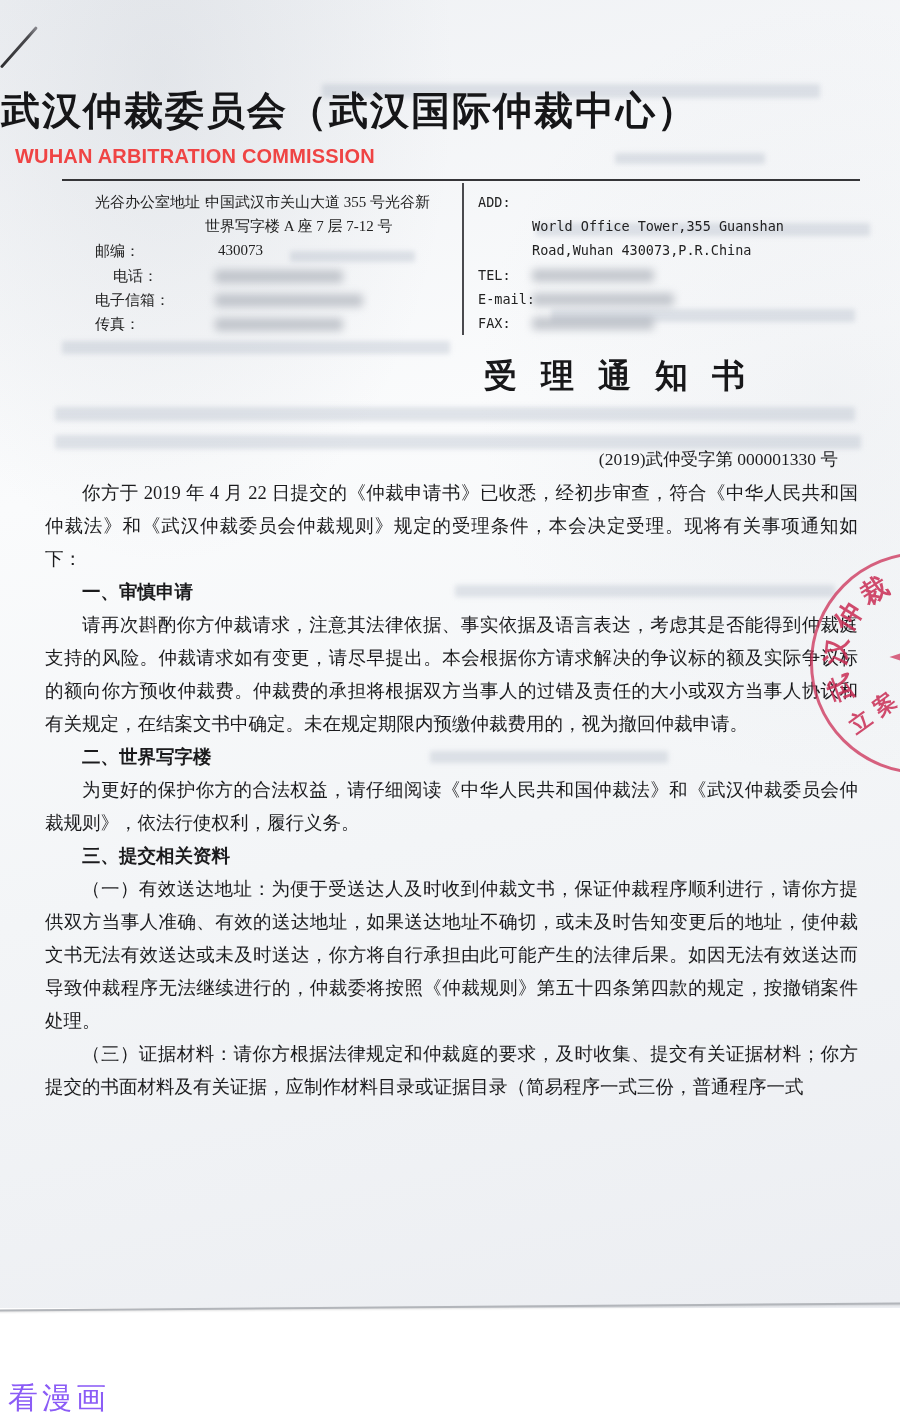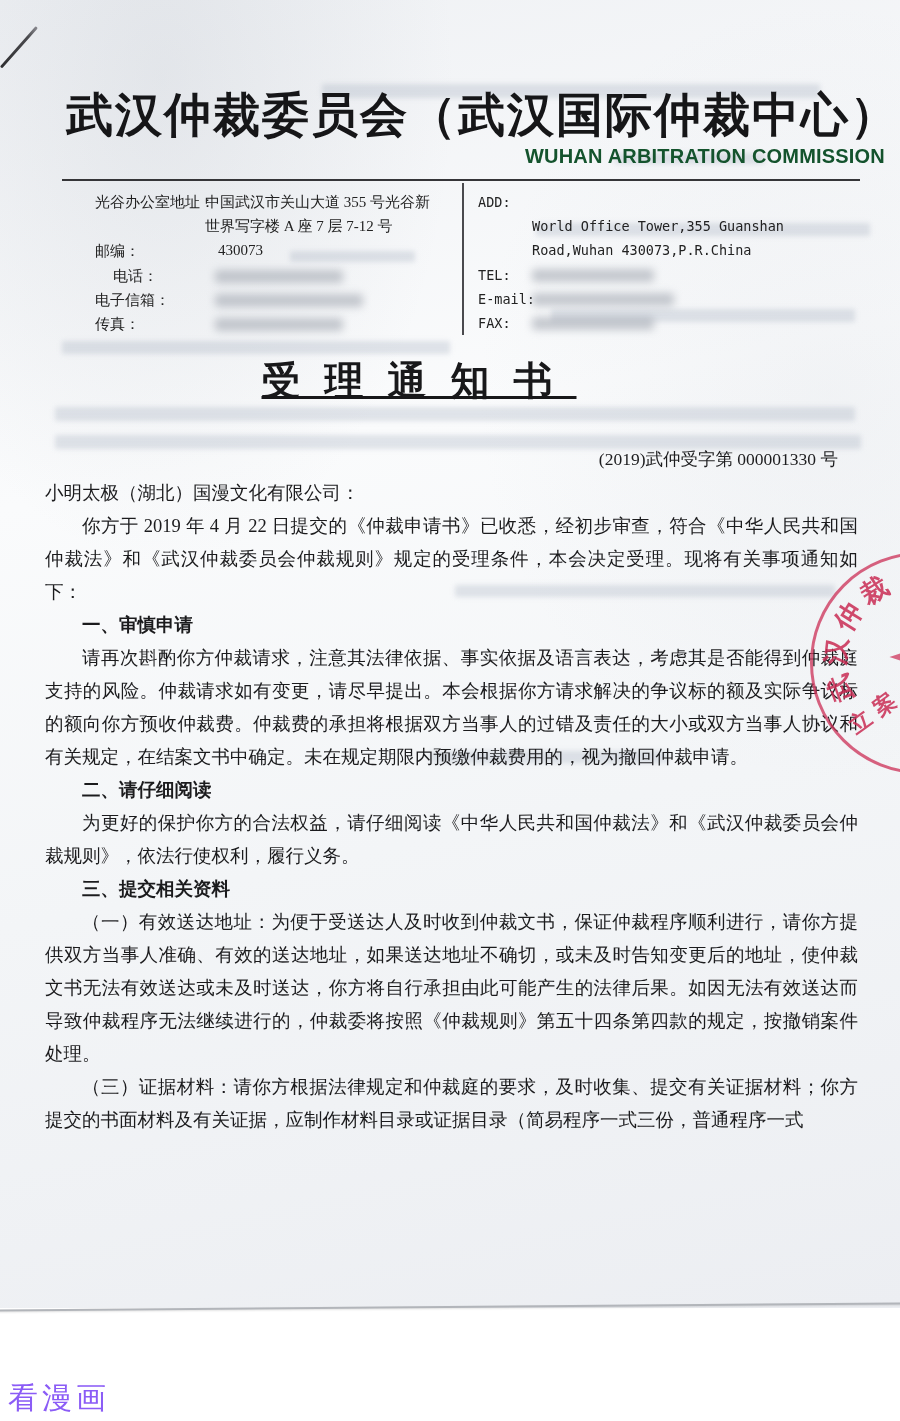--- a/index.html
+++ b/index.html
@@ -18,36 +18,36 @@
   .paper-edge{
     position:absolute;left:-6px;top:1306px;width:912px;height:2px;background:#b2b5ba;
     transform:rotate(-0.45deg);box-shadow:0 1px 2px rgba(0,0,0,0.12);
   }
   .pen-mark{
     position:absolute;left:1px;top:66px;width:54px;height:3px;border-radius:2px;
     background:linear-gradient(90deg,#2e2e30 0%,#4a4a4e 75%,#8a8a90 100%);
     transform:rotate(-48.5deg);transform-origin:left center;
   }
   
-  .hdr-cn{position:absolute;left:29px;top:84px;width:870px;text-align:right;
-    font-size:47px;font-weight:700;letter-spacing:2px;color:#161618;}
-  .hdr-en{position:absolute;left:15px;top:145px;width:870px;text-align:right;
+  .hdr-cn{position:absolute;left:1px;top:84px;width:870px;text-align:left;
+    font-size:39px;font-weight:700;letter-spacing:2px;color:#161618;}
+  .hdr-en{position:absolute;left:15px;top:145px;width:870px;text-align:left;
     font-family:"Liberation Sans","DejaVu Sans",sans-serif;font-size:20px;font-weight:600;
-    letter-spacing:0.2px;color:#14532d;}
+    letter-spacing:0.2px;color:#ef4444;}
   .rule{position:absolute;left:62px;top:179px;width:798px;height:2px;background:#353538;}
   .vdiv{position:absolute;left:462px;top:183px;width:2px;height:152px;background:#4a4a4e;}
   
   .c{position:absolute;font-size:15px;white-space:nowrap;color:#222;}
   .c-cn{font-family:"Liberation Serif","DejaVu Serif",serif;}
   .c-en{font-family:"DejaVu Sans Mono","Liberation Mono",monospace;font-size:13.5px;}
   .blur-bar{position:absolute;height:13px;border-radius:3px;background:#9aa0aa;
     filter:blur(4px);opacity:0.55;}
   
-  .doc-title{position:absolute;left:45px;top:354px;width:700px;text-align:center;
-    font-size:39px;font-weight:700;letter-spacing:24px;padding-left:24px;color:#18181a;text-decoration:underline;}
+  .doc-title{position:absolute;left:45px;top:354px;width:700px;text-align:right;
+    font-size:33px;font-weight:700;letter-spacing:24px;padding-left:24px;color:#18181a;}
   .case-no{position:absolute;left:400px;top:447px;width:438px;text-align:right;
     font-size:17.5px;color:#1d1d1f;}
   
   .body-col{position:absolute;left:45px;top:477px;width:813px;
     font-size:18.5px;line-height:33px;text-align:justify;color:#1b1b1d;}
   .body-col p{margin:0;text-indent:2em;}
   .body-col p.noindent{text-indent:0;}
   .body-col p.hd{font-weight:700;}
   
   .ghost{position:absolute;background:rgba(148,158,178,0.26);filter:blur(2.5px);border-radius:2px;}
@@ -108,25 +108,24 @@
   <div class="blur-bar" style="left:532px;top:269px;width:122px"></div>
   <div class="c c-en" style="left:478px;top:291px">E-mail:</div>
   <div class="blur-bar" style="left:532px;top:293px;width:142px"></div>
   <div class="c c-en" style="left:478px;top:315px">FAX:</div>
   <div class="blur-bar" style="left:532px;top:317px;width:122px"></div>
 
   <div class="doc-title">受理通知书</div>
   <div class="case-no">(2019)武仲受字第 000001330 号</div>
 
   <div class="body-col">
-    <p class="noindent">小明太极（湖北）国漫文化有限公司：</p>
     <p>你方于 2019 年 4 月 22 日提交的《仲裁申请书》已收悉，经初步审查，符合《中华人民共和国仲裁法》和《武汉仲裁委员会仲裁规则》规定的受理条件，本会决定受理。现将有关事项通知如下：</p>
     <p class="hd">一、审慎申请</p>
     <p>请再次斟酌你方仲裁请求，注意其法律依据、事实依据及语言表达，考虑其是否能得到仲裁庭支持的风险。仲裁请求如有变更，请尽早提出。本会根据你方请求解决的争议标的额及实际争议标的额向你方预收仲裁费。仲裁费的承担将根据双方当事人的过错及责任的大小或双方当事人协议和有关规定，在结案文书中确定。未在规定期限内预缴仲裁费用的，视为撤回仲裁申请。</p>
-    <p class="hd">二、请仔细阅读</p>
+    <p class="hd">二、世界写字楼</p>
     <p>为更好的保护你方的合法权益，请仔细阅读《中华人民共和国仲裁法》和《武汉仲裁委员会仲裁规则》，依法行使权利，履行义务。</p>
     <p class="hd">三、提交相关资料</p>
     <p>（一）有效送达地址：为便于受送达人及时收到仲裁文书，保证仲裁程序顺利进行，请你方提供双方当事人准确、有效的送达地址，如果送达地址不确切，或未及时告知变更后的地址，使仲裁文书无法有效送达或未及时送达，你方将自行承担由此可能产生的法律后果。如因无法有效送达而导致仲裁程序无法继续进行的，仲裁委将按照《仲裁规则》第五十四条第四款的规定，按撤销案件处理。</p>
     <p>（三）证据材料：请你方根据法律规定和仲裁庭的要求，及时收集、提交有关证据材料；你方提交的书面材料及有关证据，应制作材料目录或证据目录（简易程序一式三份，普通程序一式</p>
   </div>
 
   <div class="stamp">
     <div class="stamp-circle"></div>
     <span class="stamp-star">★</span>
     <span class="stamp-char" style="transform:translate(-50%,-50%) rotate(-32deg) translateY(-82px)">裁</span>

